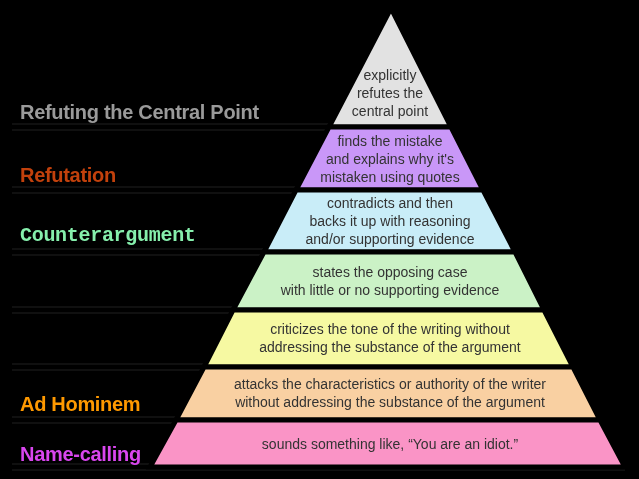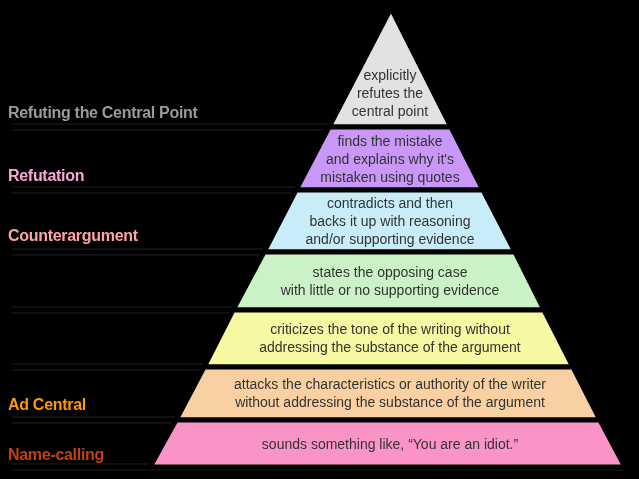--- a/index.html
+++ b/index.html
@@ -9,22 +9,22 @@
   }
   #stage {
     position: relative; width: 639px; height: 479px;
     background: #000000;
   }
   #pyramid-svg { position: absolute; left: 0; top: 0; }
   #pyramid-svg polygon { stroke-width: 5; stroke-linejoin: miter; }
   #pyramid-svg line.sep { stroke-width: 5; }
   #pyramid-svg line.halo { stroke: #4a4a4a; stroke-width: 7; opacity: 0.45; }
   .tier-label {
-    position: absolute; left: 8px;
-    font-weight: bold; font-size: 16px; line-height: 23px;
+    position: absolute; left: 20px;
+    font-weight: bold; font-size: 20px; line-height: 23px;
     letter-spacing: -0.3px; white-space: nowrap; text-align: center;
   }
   .band-desc {
     position: absolute; left: 90px; width: 600px;
     text-align: center; font-size: 14px; line-height: 18px;
   }
   .band-desc div { white-space: nowrap; }
 </style>
 </head>
 <body>
@@ -54,24 +54,24 @@
       <polygon points="329,127 451,127 483,190 296,190" fill="#C997F8"></polygon>
       <polygon points="296,190 483,190 515,252 264,252" fill="#C9EDF8"></polygon>
       <polygon points="264,252 515,252 544,310 233,310" fill="#CBF2C6"></polygon>
       <polygon points="233,310 544,310 573,367 204,367" fill="#F6F9A2"></polygon>
       <polygon points="204,367 573,367 600,420 176,420" fill="#F9D0A2"></polygon>
       <polygon points="176,420 600,420 625,467 150,467" fill="#FA94C6"></polygon>
     </g>
   </svg>
 
   <div class="tier-label" style="top: 101px; color: rgb(154, 154, 154);">Refuting the Central Point</div>
-  <div class="tier-label" style="top: 164px; color: #f9a8d4;">Refutation</div>
-  <div class="tier-label" style="top: 224px; color: #fca5a5;">Counterargument</div>
-  <div class="tier-label" style="top: 393px; color: rgb(255, 153, 0);">Ad Central</div>
-  <div class="tier-label" style="top: 443px; color: #c2410c;">Name-calling</div>
+  <div class="tier-label" style="top: 164px; color: #c2410c;">Refutation</div>
+  <div class="tier-label" style="top: 224px; color: #86efac; font-family: Liberation Mono, monospace;">Counterargument</div>
+  <div class="tier-label" style="top: 393px; color: rgb(255, 153, 0);">Ad Hominem</div>
+  <div class="tier-label" style="top: 443px; color: #d946ef;">Name-calling</div>
 
   <div class="band-desc" style="top: 66px; color: rgb(51, 51, 51);">
     <div>explicitly</div>
     <div>refutes the</div>
     <div>central point</div>
   </div>
   <div class="band-desc" style="top: 132px; color: rgb(51, 51, 51);">
     <div>finds the mistake</div>
     <div>and explains why it's</div>
     <div>mistaken using quotes</div>

